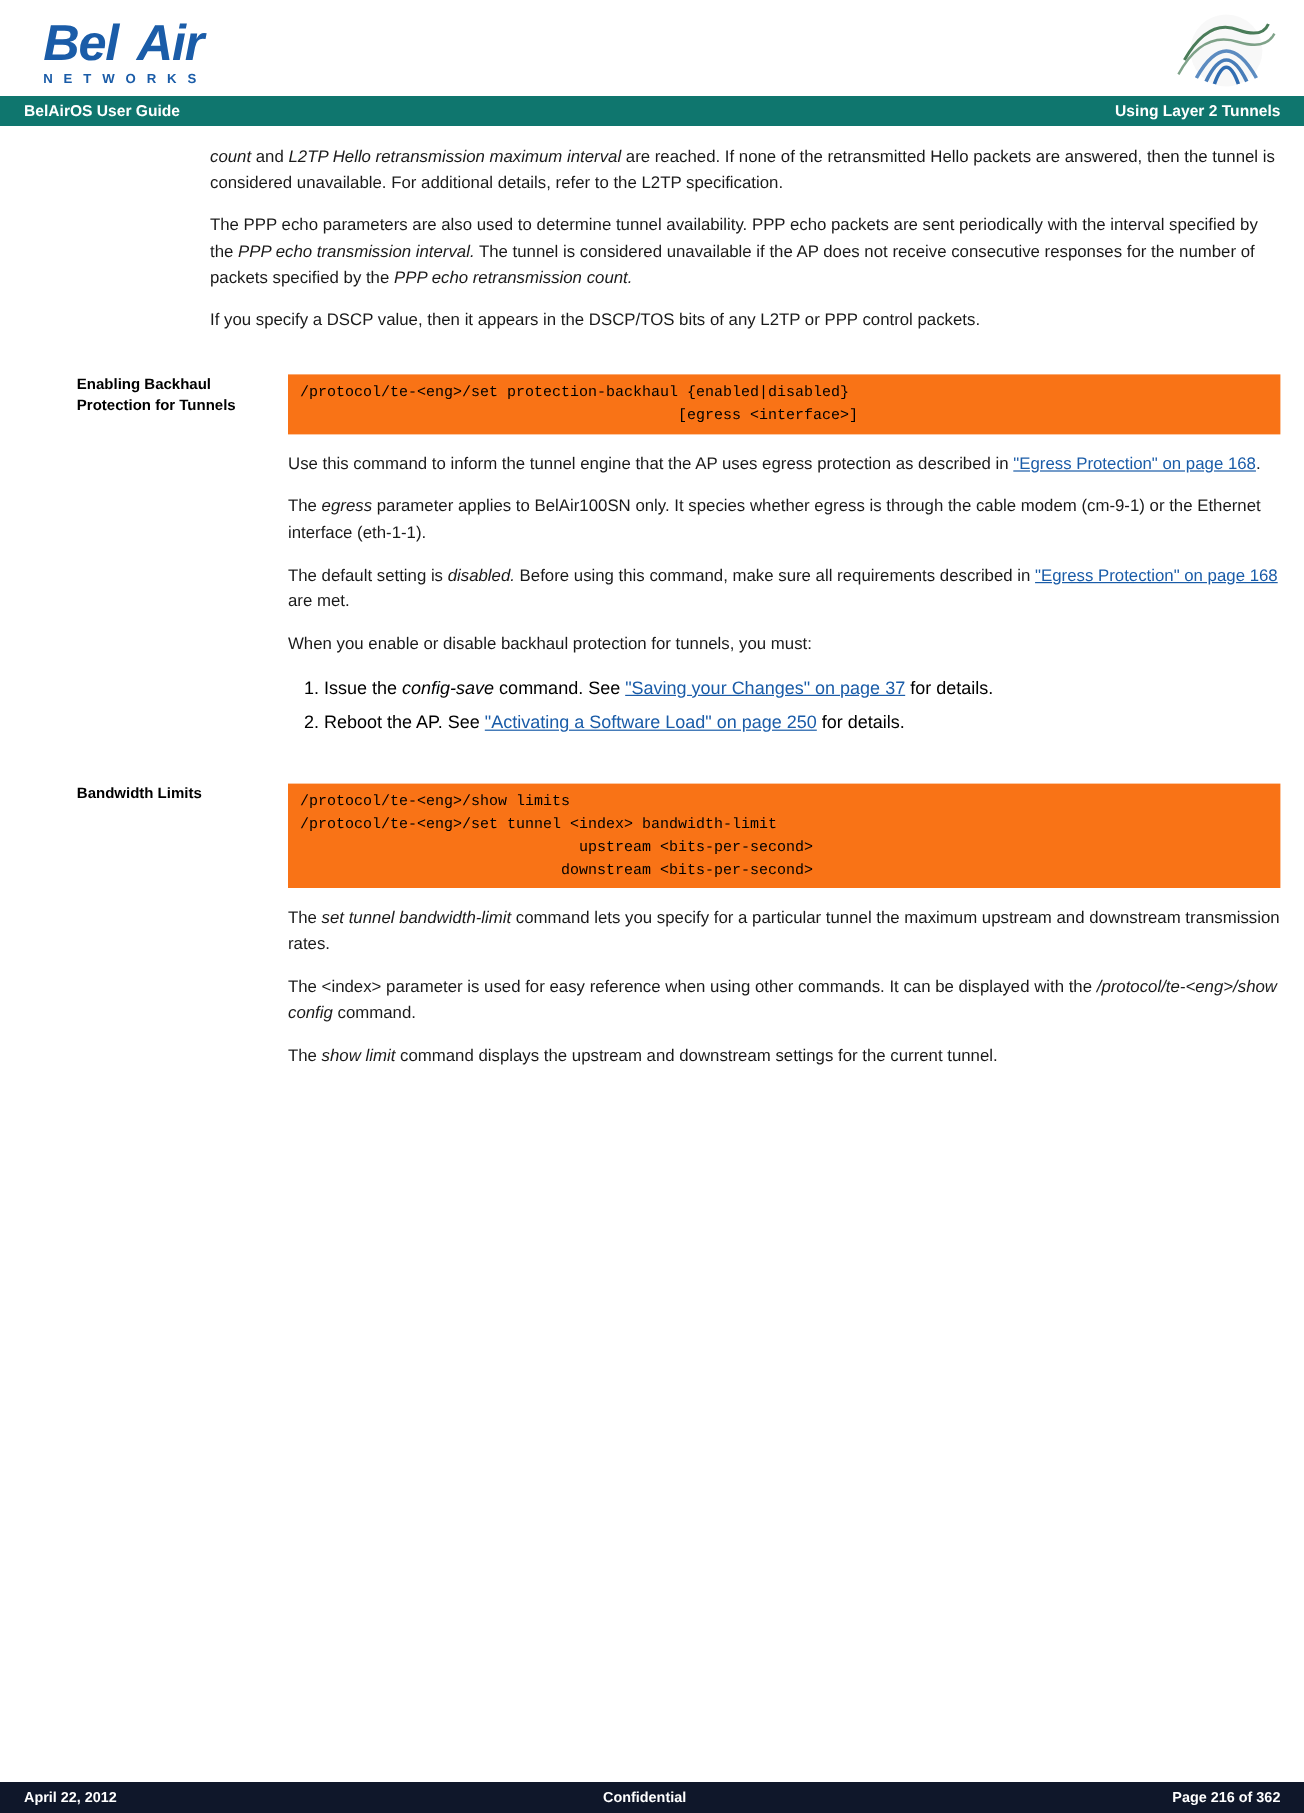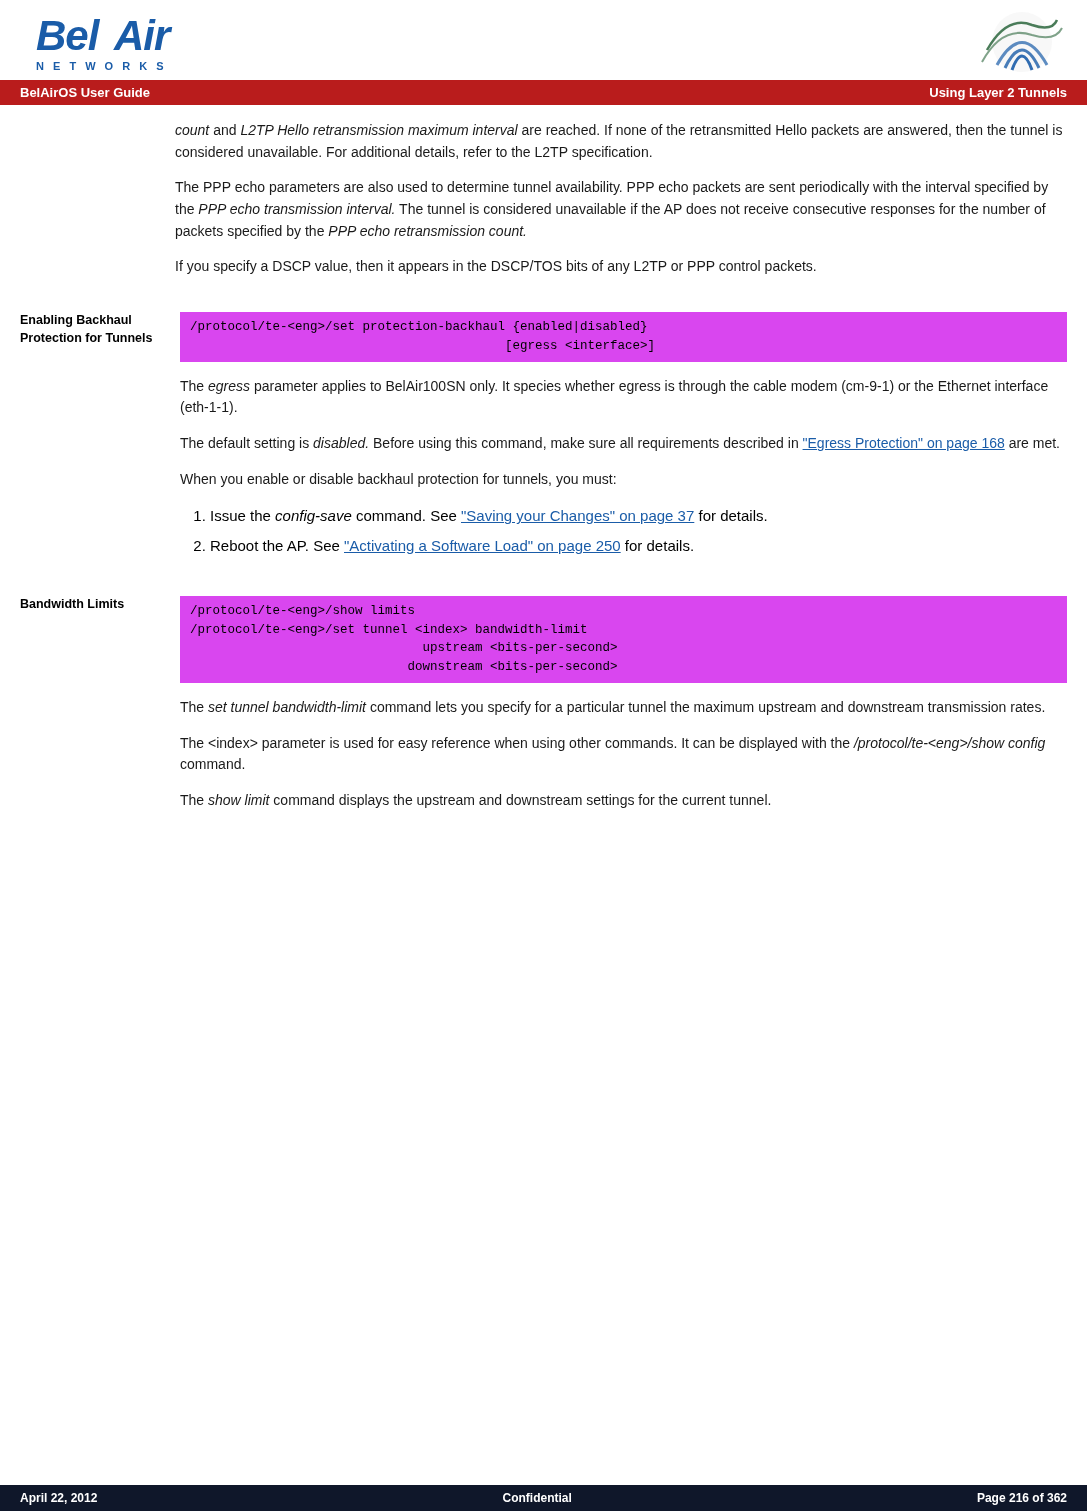--- a/index.html
+++ b/index.html
@@ -47,32 +47,33 @@
     .logo-graphic {
       width: 90px;
       height: 65px;
     }
 
     
     .title-bar {
       display: flex;
       justify-content: space-between;
       align-items: center;
-      background: #b91c1c;
+      background: #0f766e;
       color: #fff;
       padding: 5px 20px;
       font-size: 13px;
       font-weight: bold;
     }
 
     
     .content-area {
       display: flex;
       padding: 20px 20px 20px 20px;
-      gap: 0;
+      gap: 16px;
+      margin-left: 44px;
     }
 
     .left-labels {
       width: 155px;
       flex-shrink: 0;
       padding-right: 10px;
     }
 
     .section-label {
       font-size: 12.5px;
@@ -92,21 +93,21 @@
       line-height: 1.55;
       margin-bottom: 14px;
       color: #1a1a1a;
     }
 
     .italic { font-style: italic; }
 
     .code-block {
       font-family: 'Courier New', Courier, monospace;
       font-size: 12.5px;
-      background: #d946ef;
+      background: #f97316;
       border: none;
       padding: 6px 10px;
       margin-bottom: 14px;
       white-space: pre;
       line-height: 1.5;
     }
 
     .link {
       color: #1a5ca8;
       text-decoration: underline;
@@ -223,20 +224,23 @@
   <div class="left-labels">
     <div class="section-label">
       <span>Enabling Backhaul</span><br>
       <span>Protection for Tunnels</span>
     </div>
   </div>
   <div class="right-content">
     <div class="code-block">/protocol/te-&lt;eng&gt;/set protection-backhaul {enabled|disabled}
                                           [egress &lt;interface&gt;]</div>
 
+    <p class="para">
+      <span>Use this command to inform the tunnel engine that the AP uses egress protection as described in </span><span class="link">"Egress Protection" on page 168</span><span>.</span>
+    </p>
 
     <p class="para">
       <span>The </span><span class="italic">egress</span><span> parameter applies to BelAir100SN only. It species whether egress is through the cable modem (cm-9-1) or the Ethernet interface (eth-1-1).</span>
     </p>
 
     <p class="para">
       <span>The default setting is </span><span class="italic">disabled.</span><span> Before using this command, make sure all requirements described in </span><span class="link">"Egress Protection" on page 168</span><span> are met.</span>
     </p>
 
     <p class="para">When you enable or disable backhaul protection for tunnels, you must:</p>

